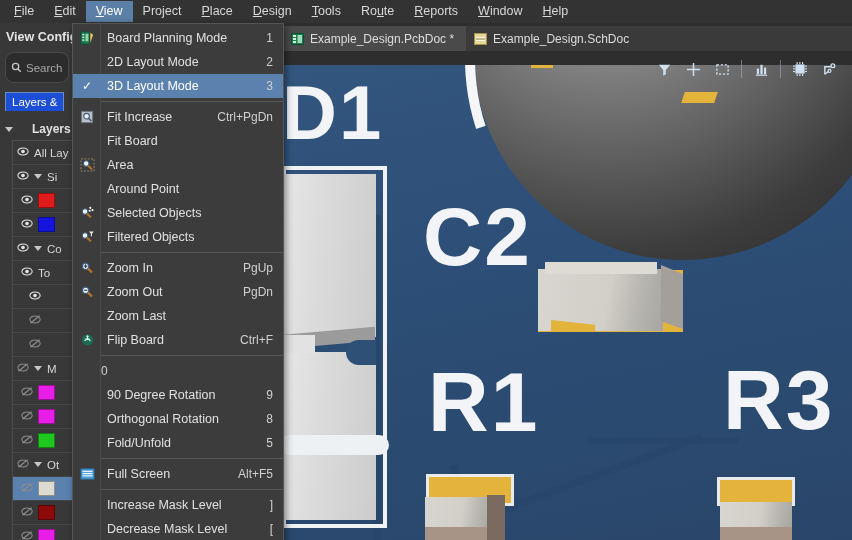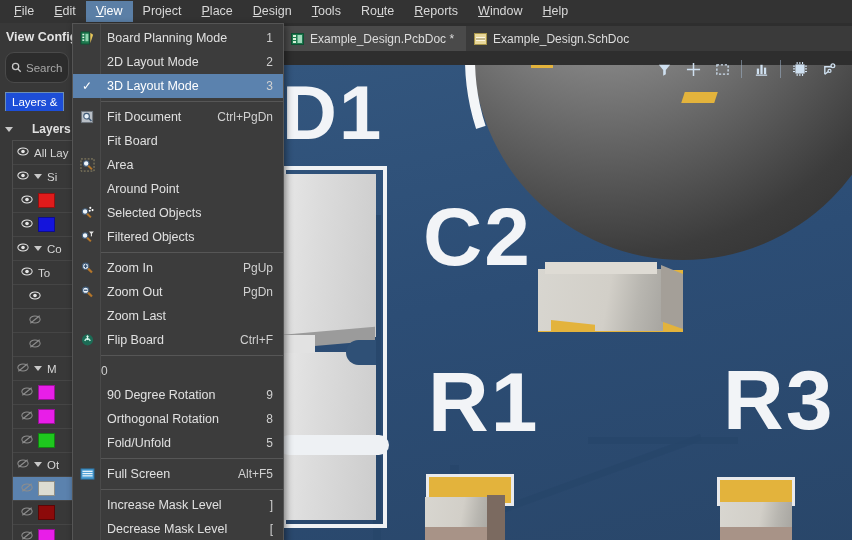--- a/index.html
+++ b/index.html
@@ -460,21 +460,21 @@
         </div>
         <div class="msep"></div>
         <div class="mrow">
           <div class="ico">
             <svg width="15" height="14" viewBox="0 0 16 15">
               <rect x="1.5" y="1.5" width="12" height="12" fill="#b9bfc6" stroke="#6d757d"></rect>
               <circle cx="7" cy="6.6" r="3" fill="#e9f2fa" stroke="#3f5a77" stroke-width="1.2"></circle>
               <path d="M9.2 8.8l3 3" stroke="#3f5a77" stroke-width="1.6"></path>
             </svg>
           </div>
-          <div class="lbl">Fit Document</div>
+          <div class="lbl">Fit Increase</div>
           <div class="sc">Ctrl+PgDn</div>
         </div>
         <div class="mrow">
           <div class="ico"></div>
           <div class="lbl">Fit Board</div>
           <div class="sc"></div>
         </div>
         <div class="mrow">
           <div class="ico">
             <svg width="15" height="14" viewBox="0 0 16 15">

